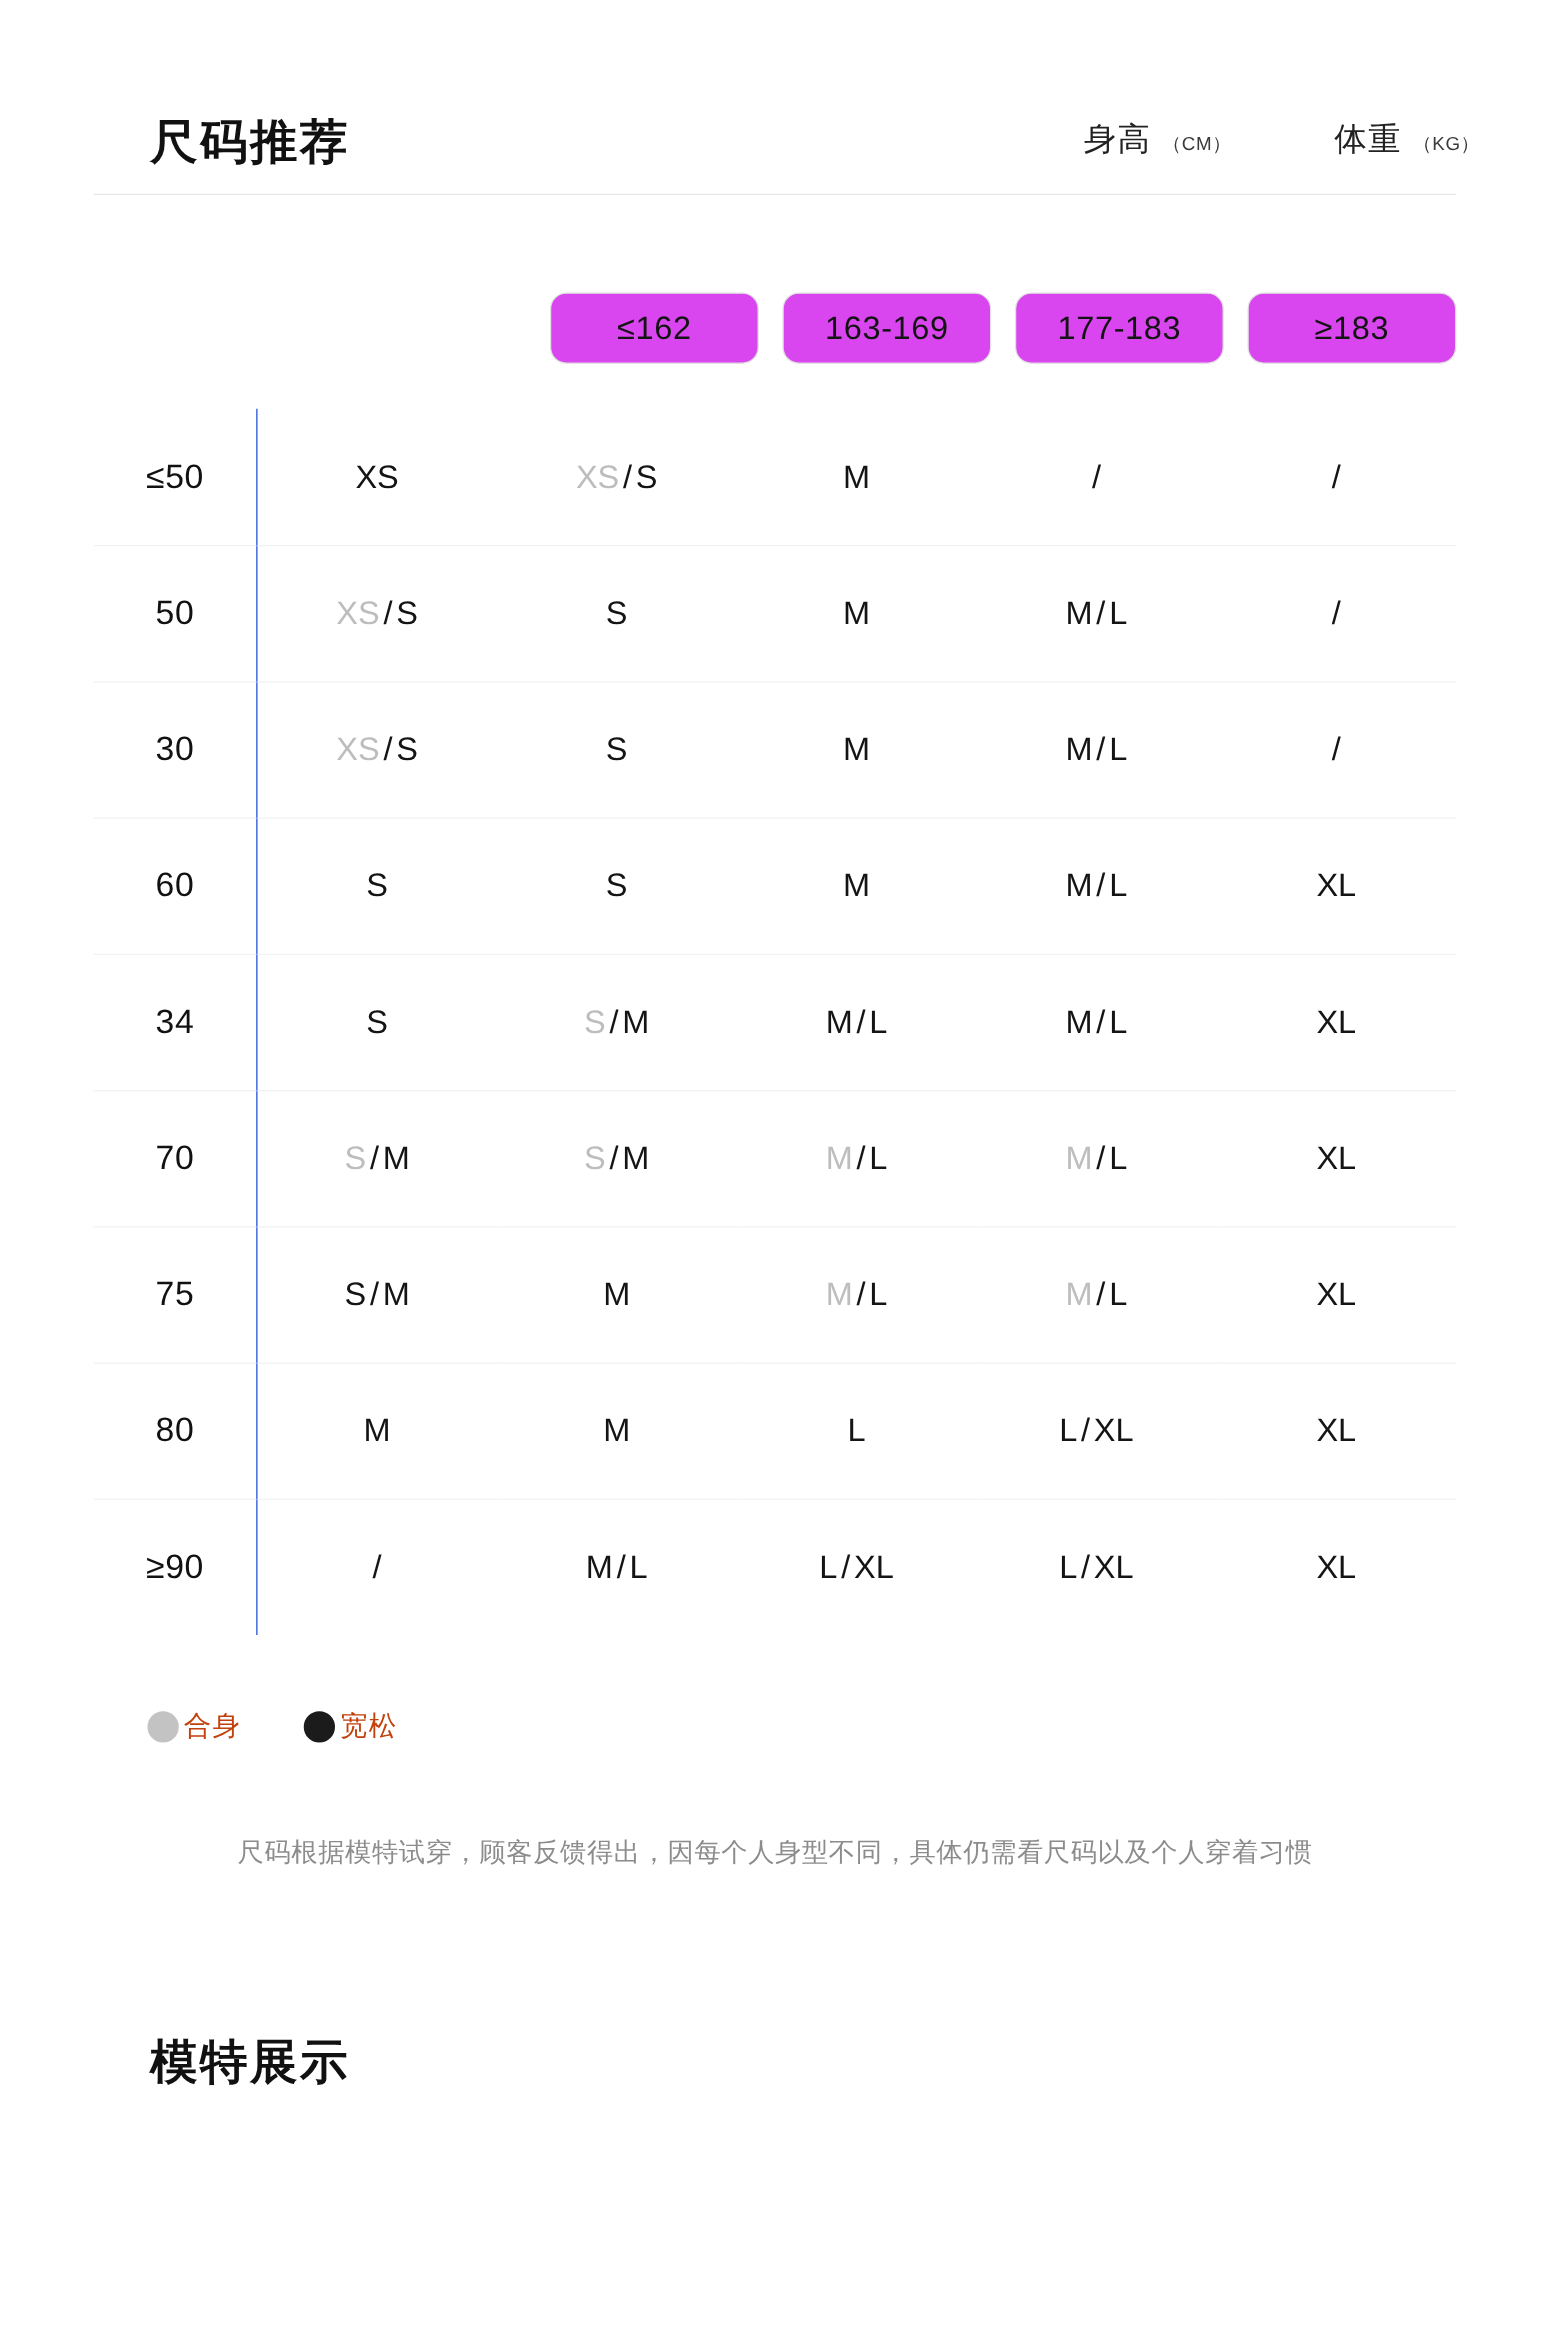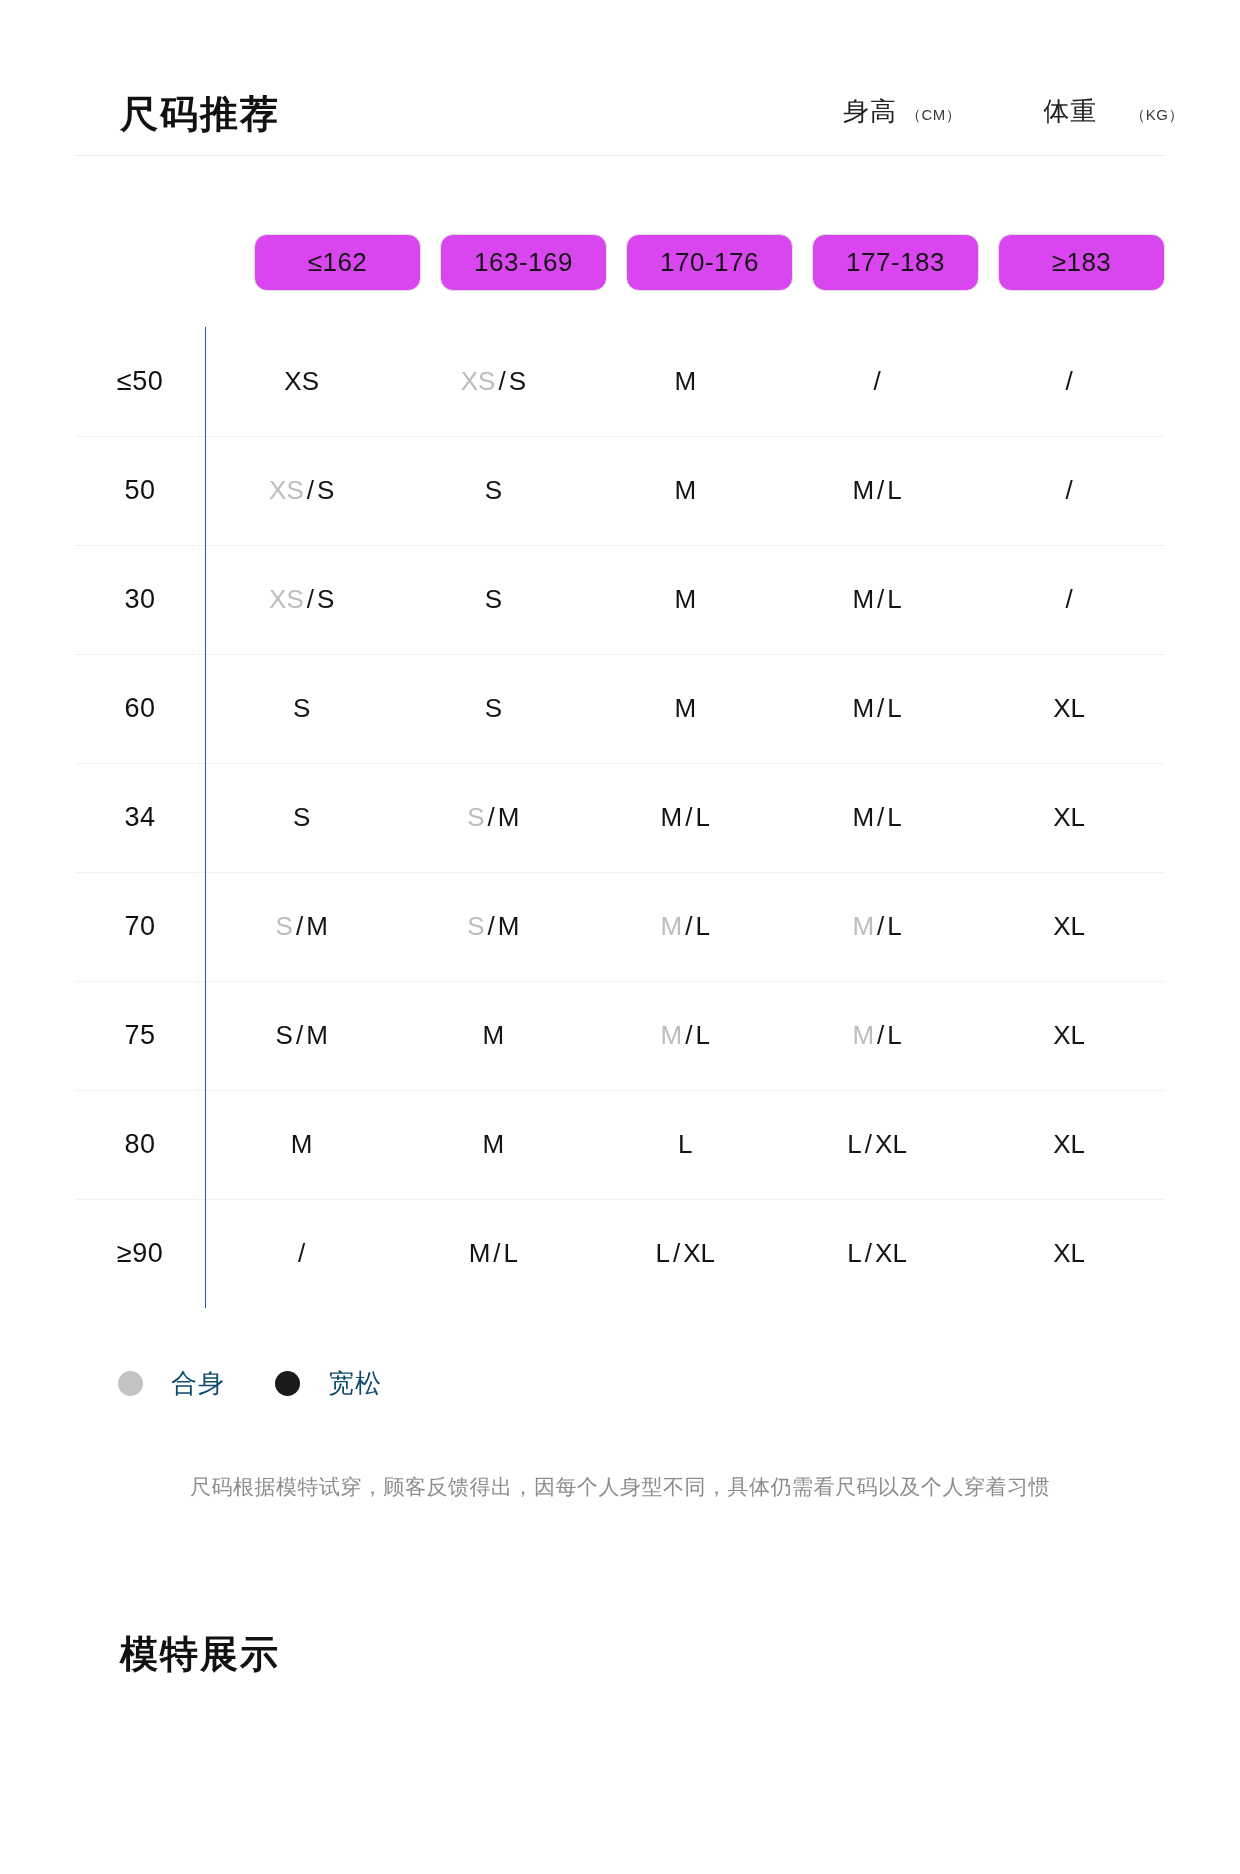--- a/index.html
+++ b/index.html
@@ -41,21 +41,21 @@
   }
   .header-metrics {
     display: flex;
     align-items: flex-start;
     padding-bottom: 26px;
   }
   .metric {
     display: flex;
     align-items: baseline;
   }
-  .metric + .metric { margin-left: 82px; gap: 24px; }
+  .metric + .metric { margin-left: 82px; }
   .metric-label {
     font-size: 26px;
     color: #222222;
     letter-spacing: 1px;
   }
   .metric-unit {
     font-size: 15px;
     color: #3a3a3a;
     margin-left: 9px;
     letter-spacing: 0.5px;
@@ -133,23 +133,23 @@
   .legend-item + .legend-item { margin-left: 50px; }
   .dot {
     width: 25px;
     height: 25px;
     border-radius: 50%;
     display: inline-block;
   }
   .dot-fit   { background: #c3c3c3; }
   .dot-loose { background: #1b1b1b; }
   .legend-label {
-    font-size: 26px;
-    color: #0c4a6e;
-    margin-left: 28px;
+    font-size: 22px;
+    color: #c2410c;
+    margin-left: 4px;
     letter-spacing: 1px;
   }
 
   
   .footnote {
     margin: 72px 0 0 0;
     text-align: center;
     font-size: 21px;
     color: #8c8c8c;
     letter-spacing: 0.5px;
@@ -182,21 +182,20 @@
         <span class="metric-unit">（KG）</span>
       </div>
     </div>
   </div>
 
   <div class="header-rule"></div>
 
   <div class="pill-row">
     <div class="pill">≤162</div>
     <div class="pill">163-169</div>
-    <div class="pill">170-176</div>
     <div class="pill">177-183</div>
     <div class="pill">≥183</div>
   </div>
 
   <table class="table">
     <tbody>
         <tr>
           <td class="rowhead">≤50</td>
           <td><span class="cell-part fit-dark">XS</span></td>
           <td><span class="cell-part fit-light">XS</span><span class="cell-part slash">/</span><span class="cell-part fit-dark">S</span></td>

